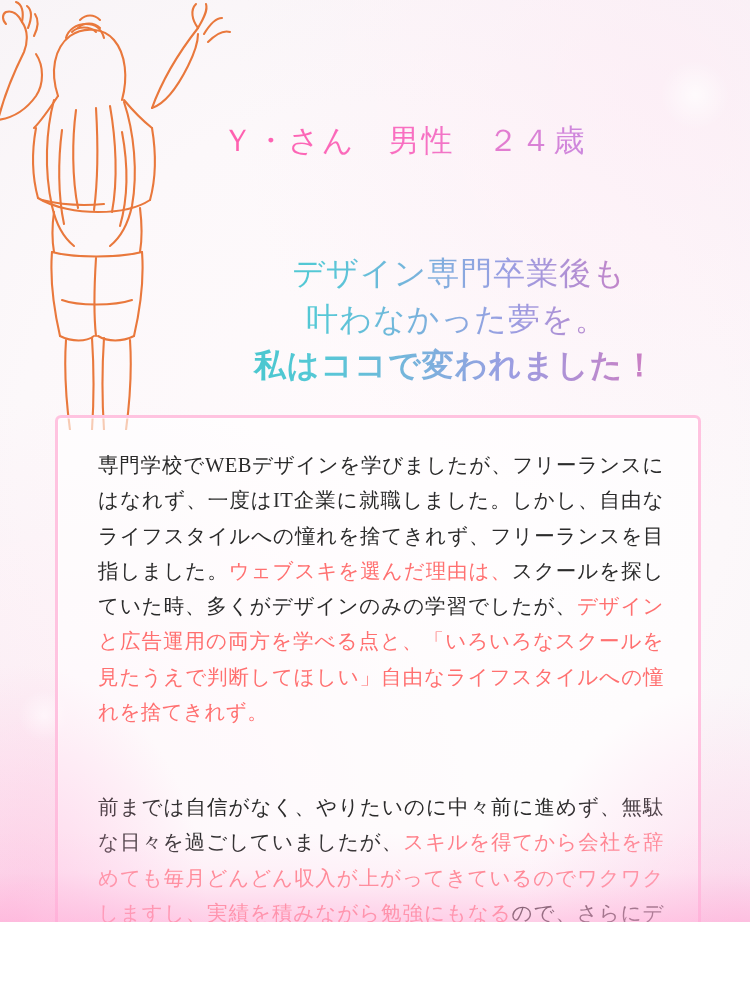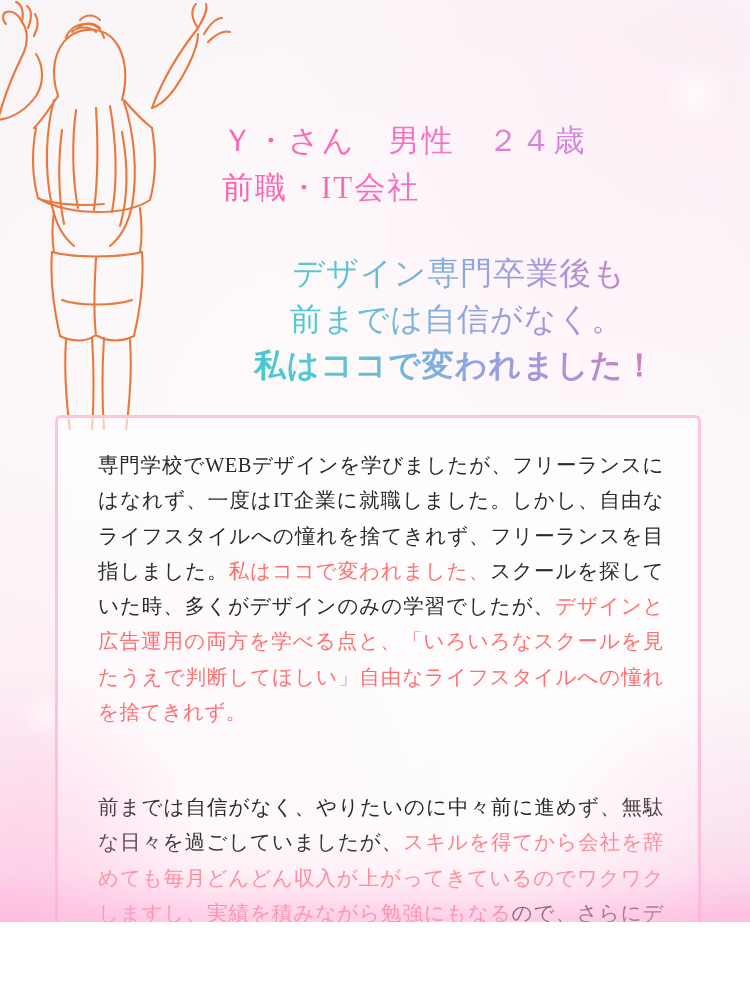--- a/index.html
+++ b/index.html
@@ -204,33 +204,32 @@
       <path d="M112 338 C 110 368, 110 400, 112 430"></path>
       <path d="M138 340 C 140 370, 138 400, 134 430"></path>
 
       <path d="M86 28 C 92 22, 102 22, 108 28"></path>
       <path d="M88 20 C 94 14, 102 14, 108 20"></path>
     </svg>
   </div>
 
   <div class="header-block">
     <div class="title-line">Ｙ・さん　男性　２４歳</div>
-    <div class="title-line">前職・IT会社</div>
   </div>
 
   <div class="subtitle-block">
     <div class="subtitle-line l1">デザイン専門卒業後も</div>
-    <div class="subtitle-line l2">前までは自信がなく。</div>
+    <div class="subtitle-line l2">叶わなかった夢を。</div>
     <div class="subtitle-line l3">私はココで変われました！</div>
   </div>
 
   <div class="body-card">
     <div class="body-inner">
 
-      <p class="para"><span>専門学校でWEBデザインを学びましたが、フリーランスにはなれず、一度はIT企業に就職しました。しかし、自由なライフスタイルへの憧れを捨てきれず、フリーランスを目指しました。</span><span class="hl">私はココで変われました、</span><span>スクールを探していた時、多くがデザインのみの学習でしたが、</span><span class="hl">デザインと広告運用の両方を学べる点と、「いろいろなスクールを見たうえで判断してほしい」自由なライフスタイルへの憧れを捨てきれず。</span></p>
+      <p class="para"><span>専門学校でWEBデザインを学びましたが、フリーランスにはなれず、一度はIT企業に就職しました。しかし、自由なライフスタイルへの憧れを捨てきれず、フリーランスを目指しました。</span><span class="hl">ウェブスキを選んだ理由は、</span><span>スクールを探していた時、多くがデザインのみの学習でしたが、</span><span class="hl">デザインと広告運用の両方を学べる点と、「いろいろなスクールを見たうえで判断してほしい」自由なライフスタイルへの憧れを捨てきれず。</span></p>
 
       <p class="para"><span>前までは自信がなく、やりたいのに中々前に進めず、無駄な日々を過ごしていましたが、</span><span class="hl-pink">スキルを得てから会社を辞めても毎月どんどん収入が上がってきているのでワクワクしますし、実績を積みながら勉強にもなる</span><span>ので、さらにデザインの幅を広げて案件数が増えるようになるのが楽しみになりました。</span></p>
 
     </div>
   </div>
 
   <div class="left-glow"></div>
   <div class="right-glow"></div>
   <div class="bottom-glow"></div>
 

